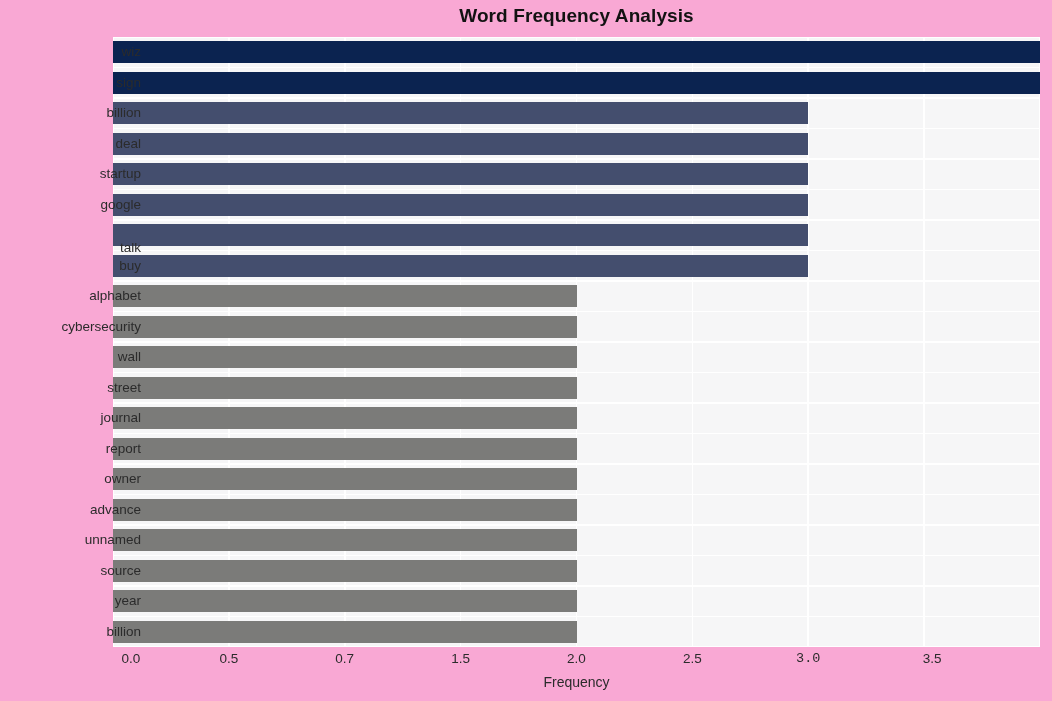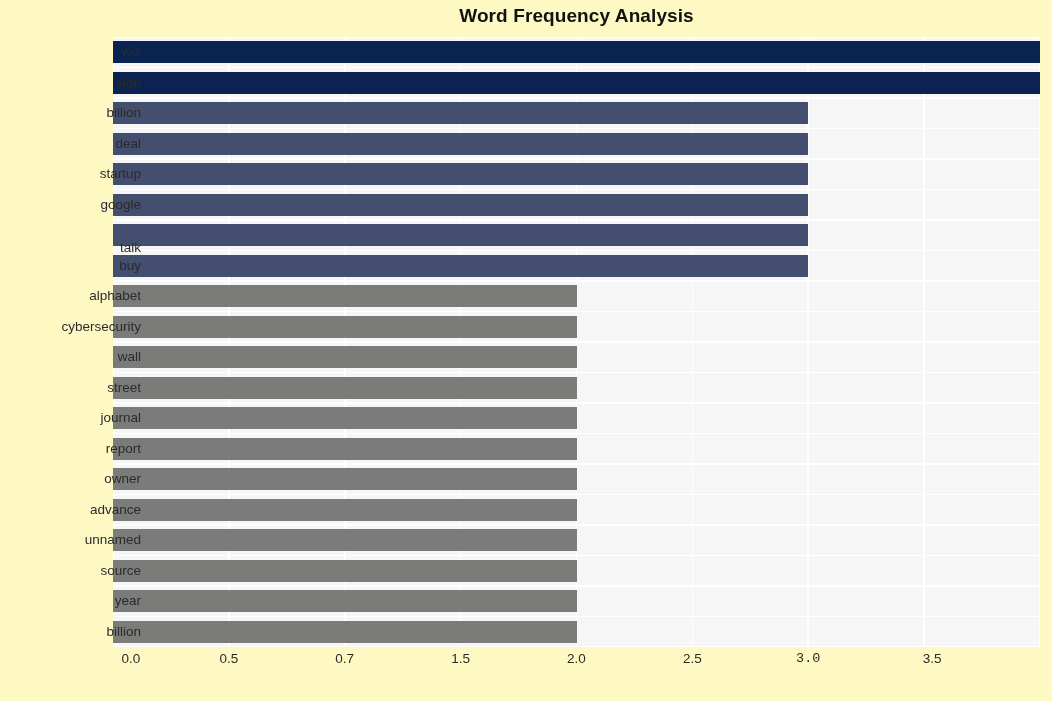--- a/index.html
+++ b/index.html
@@ -12,21 +12,21 @@
     height: 701px;
     font-family: "Liberation Sans", sans-serif;
     overflow: hidden;
     position: relative;
   }
   #figure {
     position: absolute;
     left: 0; top: 0;
     width: 1052px;
     height: 701px;
-    background: #fef9c3;
+    background: #f9a8d4;
   }
   
   #chart-title {
     position: absolute;
     left: 113px;
     top: 5px;
     width: 927px;
     text-align: center;
     font-size: 19px;
     font-weight: bold;
@@ -205,14 +205,15 @@
       <div class="xtick" style="left: 228.875px;">0.5</div>
       <div class="xtick" style="left: 344.75px;">0.7</div>
       <div class="xtick" style="left: 460.625px;">1.5</div>
       <div class="xtick" style="left: 576.5px;">2.0</div>
       <div class="xtick" style="left: 692.375px;">2.5</div>
       <div class="xtick" style="left: 808.25px; font-family: Liberation Mono, monospace;">3.0</div>
       <div class="xtick" style="left: 924.125px; margin-left: 8px;">3.5</div>
       <div class="xtick" style="left: 1040px; margin-left: 47px;">4.0</div>
     </div>
 
+  <div id="xaxis-label">Frequency</div>
 
 </div>
 
 </body></html>

